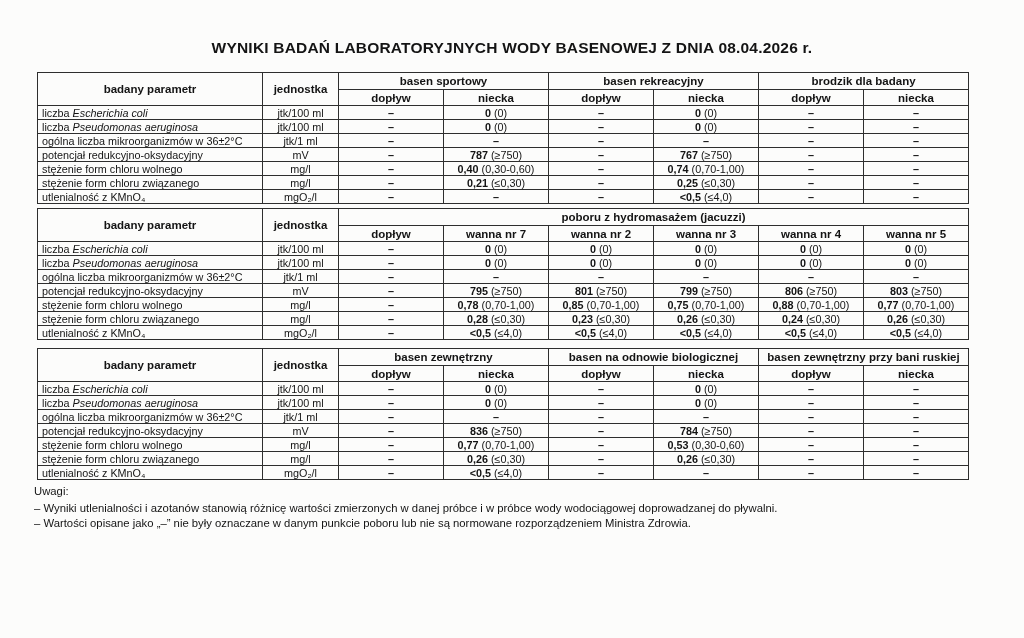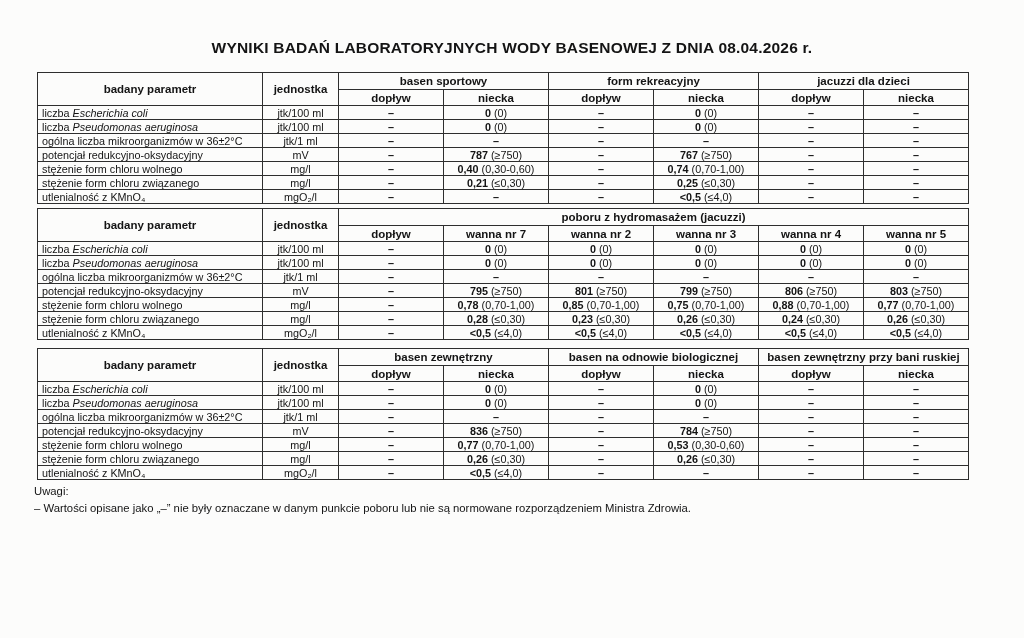--- a/index.html
+++ b/index.html
@@ -64,22 +64,22 @@
         <col style="width: 105px;">
         <col style="width: 105px;">
         <col style="width: 105px;">
         <col style="width: 105px;">
       </colgroup>
       <thead>
         <tr>
           <th rowspan="2">badany parametr</th>
           <th rowspan="2">jednostka</th>
           <th colspan="2" class="group">basen sportowy</th>
-          <th colspan="2" class="group">form rekreacyjny</th>
-          <th colspan="2" class="group">jacuzzi dla dzieci</th>
+          <th colspan="2" class="group">basen rekreacyjny</th>
+          <th colspan="2" class="group">brodzik dla badany</th>
         </tr>
         <tr>
           <th>dopływ</th>
           <th>niecka</th>
           <th>dopływ</th>
           <th>niecka</th>
           <th>dopływ</th>
           <th>niecka</th>
         </tr>
       </thead>
@@ -353,16 +353,17 @@
           <td><b>–</b></td>
           <td><b>–</b></td>
           <td><b>–</b></td>
         </tr>
       </tbody>
     </table>
 
   <div class="notes">
     <div class="note-heading">Uwagi:</div>
     <div>
+        <div class="note-line">– Wyniki utlenialności i azotanów stanowią różnicę wartości zmierzonych w danej próbce i w próbce wody wodociągowej doprowadzanej do pływalni.</div>
         <div class="note-line">– Wartości opisane jako „–” nie były oznaczane w danym punkcie poboru lub nie są normowane rozporządzeniem Ministra Zdrowia.</div>
       </div>
   </div>
 </div>
 
 </body></html>

